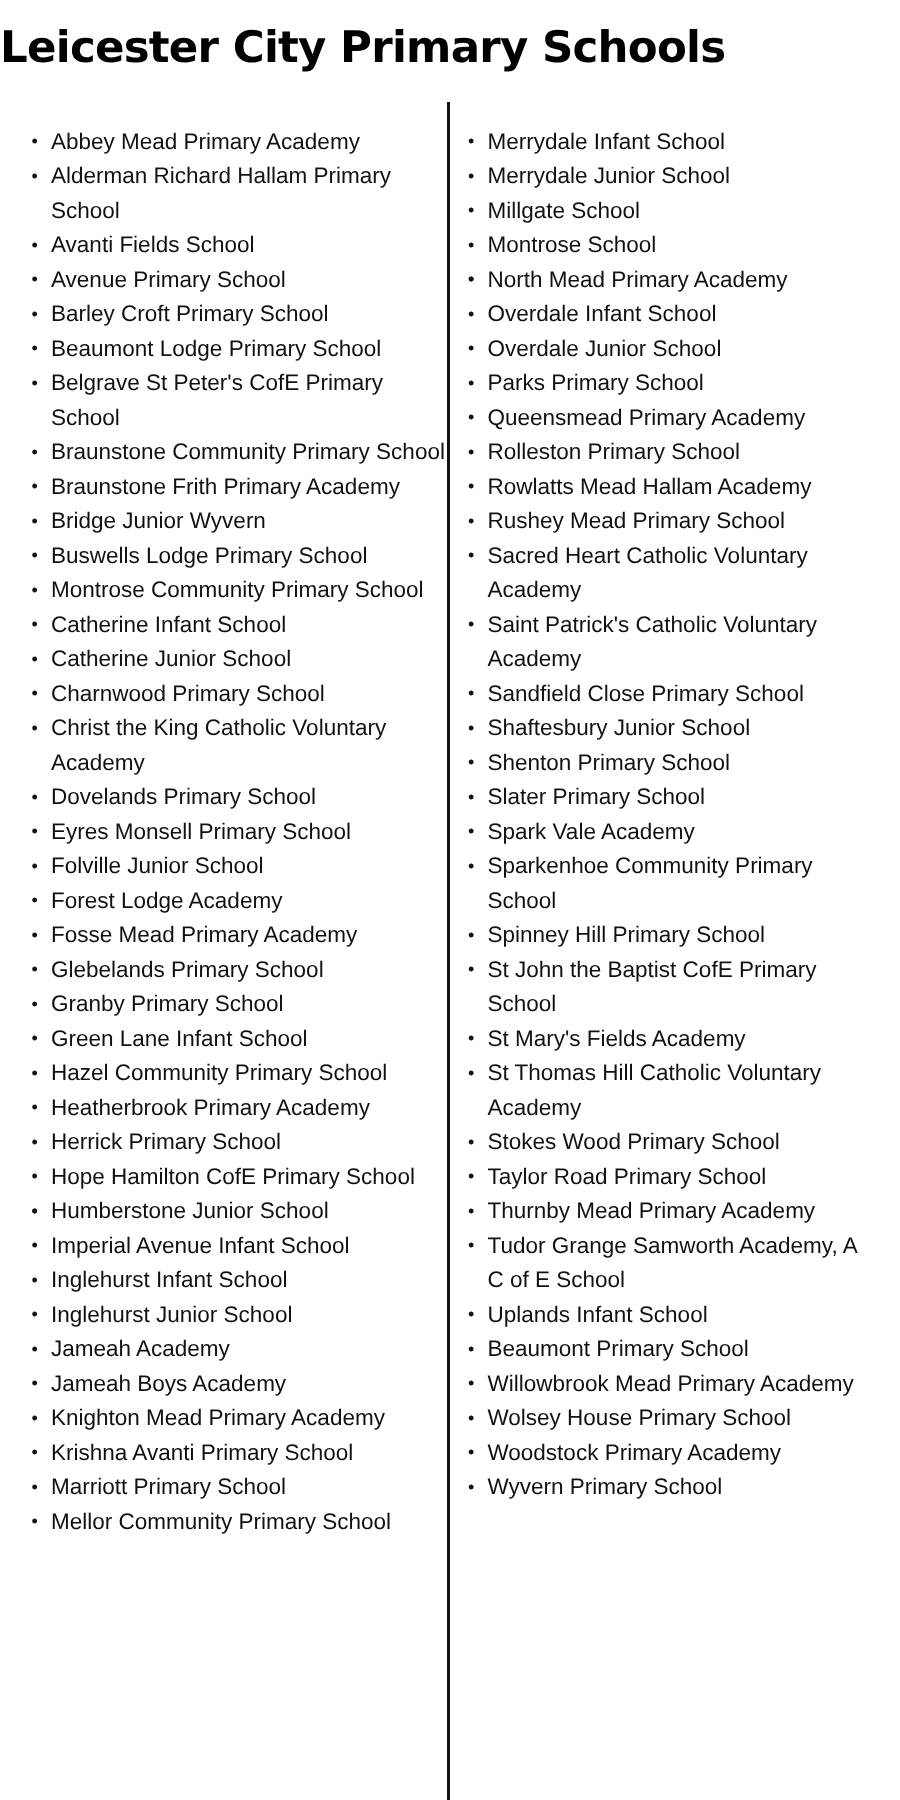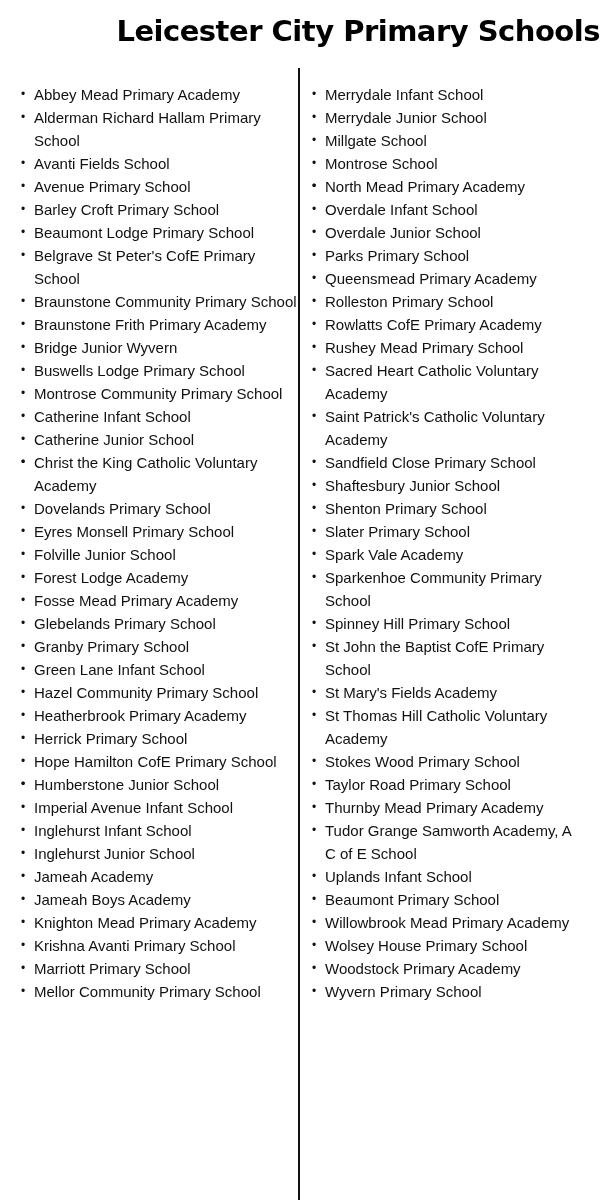--- a/index.html
+++ b/index.html
@@ -1,18 +1,18 @@
 <!DOCTYPE html>
 <html><head>
 <meta charset="utf-8">
 <style>
   html, body { margin: 0; padding: 0; background: #ffffff; }
   body { width: 600px; height: 1200px; position: relative; overflow: hidden; }
   .title {
-    position: absolute; left: 0; top: 14px; width: 600px; text-align: right;
+    position: absolute; left: 0; top: 14px; width: 600px; text-align: left;
     font-family: "DejaVu Sans", sans-serif; font-weight: bold; font-size: 29px;
     color: #000; letter-spacing: -0.5px; margin: 0;
   }
   .divider {
     position: absolute; left: 298px; top: 68px; width: 2px; height: 1132px;
     background: #111;
   }
   ul.col {
     position: absolute; top: 83px; margin: 0; padding: 0; list-style: none;
     font-family: "Liberation Sans", sans-serif; font-size: 15px; line-height: 23px;
@@ -40,21 +40,21 @@
     <li><span class="bullet">•</span><span>Barley Croft Primary School</span></li>
     <li><span class="bullet">•</span><span>Beaumont Lodge Primary School</span></li>
     <li><span class="bullet">•</span><span>Belgrave St Peter's CofE Primary School</span></li>
     <li><span class="bullet">•</span><span>Braunstone Community Primary School</span></li>
     <li><span class="bullet">•</span><span>Braunstone Frith Primary Academy</span></li>
     <li><span class="bullet">•</span><span>Bridge Junior Wyvern</span></li>
     <li><span class="bullet">•</span><span>Buswells Lodge Primary School</span></li>
     <li><span class="bullet">•</span><span>Montrose Community Primary School</span></li>
     <li><span class="bullet">•</span><span>Catherine Infant School</span></li>
     <li><span class="bullet">•</span><span>Catherine Junior School</span></li>
-    <li><span class="bullet">•</span></li>
+    <li><span class="bullet">•</span><span>Charnwood Primary School</span></li>
     <li><span class="bullet">•</span><span>Christ the King Catholic Voluntary Academy</span></li>
     <li><span class="bullet">•</span><span>Dovelands Primary School</span></li>
     <li><span class="bullet">•</span><span>Eyres Monsell Primary School</span></li>
     <li><span class="bullet">•</span><span>Folville Junior School</span></li>
     <li><span class="bullet">•</span><span>Forest Lodge Academy</span></li>
     <li><span class="bullet">•</span><span>Fosse Mead Primary Academy</span></li>
     <li><span class="bullet">•</span><span>Glebelands Primary School</span></li>
     <li><span class="bullet">•</span><span>Granby Primary School</span></li>
     <li><span class="bullet">•</span><span>Green Lane Infant School</span></li>
     <li><span class="bullet">•</span><span>Hazel Community Primary School</span></li>
@@ -78,21 +78,21 @@
     <li><span class="bullet">•</span><span>Merrydale Junior School</span></li>
     <li><span class="bullet">•</span><span>Millgate School</span></li>
     <li><span class="bullet">•</span><span>Montrose School</span></li>
     <li><span class="bullet">•</span></li>
     <li><span class="bullet">•</span><span>North Mead Primary Academy</span></li>
     <li><span class="bullet">•</span><span>Overdale Infant School</span></li>
     <li><span class="bullet">•</span><span>Overdale Junior School</span></li>
     <li><span class="bullet">•</span><span>Parks Primary School</span></li>
     <li><span class="bullet">•</span><span>Queensmead Primary Academy</span></li>
     <li><span class="bullet">•</span><span>Rolleston Primary School</span></li>
-    <li><span class="bullet">•</span><span>Rowlatts CofE Primary Academy</span></li>
+    <li><span class="bullet">•</span><span>Rowlatts Mead Hallam Academy</span></li>
     <li><span class="bullet">•</span><span>Rushey Mead Primary School</span></li>
     <li><span class="bullet">•</span><span>Sacred Heart Catholic Voluntary Academy</span></li>
     <li><span class="bullet">•</span><span>Saint Patrick's Catholic Voluntary Academy</span></li>
     <li><span class="bullet">•</span><span>Sandfield Close Primary School</span></li>
     <li><span class="bullet">•</span><span>Shaftesbury Junior School</span></li>
     <li><span class="bullet">•</span><span>Shenton Primary School</span></li>
     <li><span class="bullet">•</span><span>Slater Primary School</span></li>
     <li><span class="bullet">•</span><span>Spark Vale Academy</span></li>
     <li><span class="bullet">•</span><span>Sparkenhoe Community Primary School</span></li>
     <li><span class="bullet">•</span><span>Spinney Hill Primary School</span></li>

